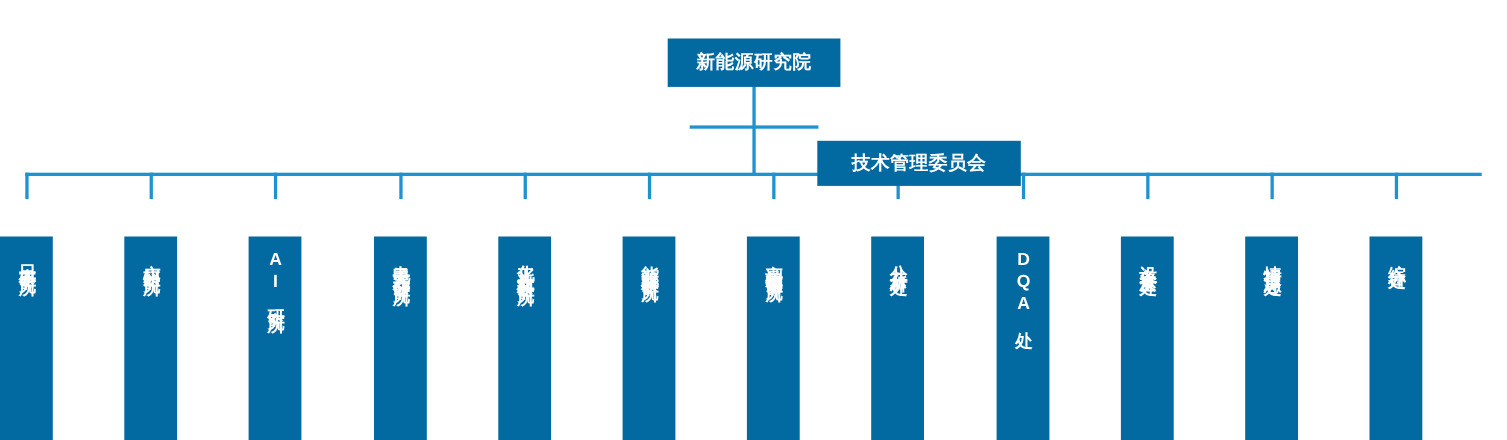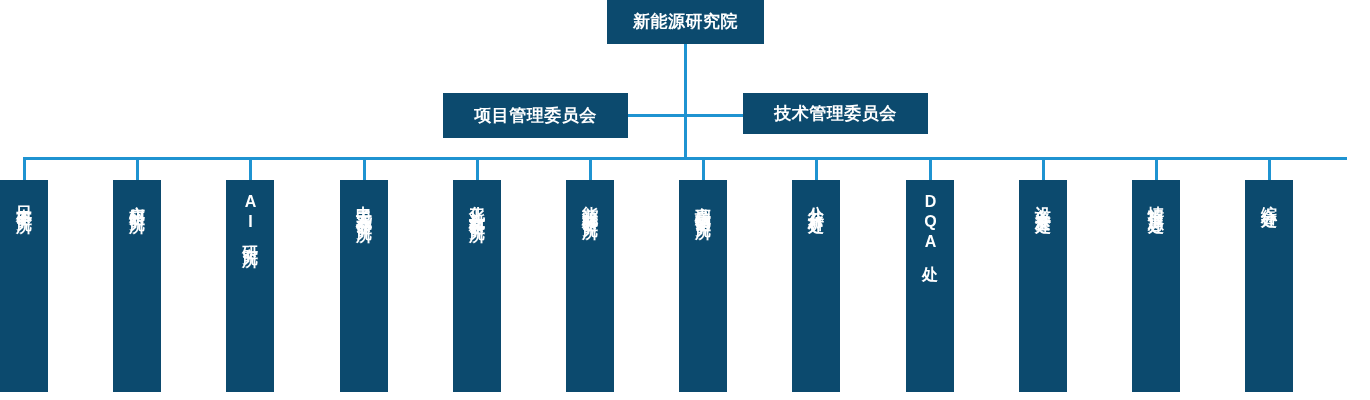--- a/index.html
+++ b/index.html
@@ -14,28 +14,29 @@
     position: relative;
     width: 1370px;
     height: 400px;
     background: #ffffff;
     overflow: hidden;
   }
 
   
   .node {
     position: absolute;
-    background: #0c4a6e;
+    background: #0369a1;
     color: #ffffff;
     font-weight: bold;
     box-sizing: border-box;
     display: flex;
     align-items: center;
     justify-content: center;
     line-height: 1.15;
+    margin-top: 35px;
   }
 
   
   .node-h {
     font-size: 17px;
     letter-spacing: 0.5px;
     white-space: nowrap;
   }
 
   #node-root {
@@ -130,21 +131,20 @@
       <div class="stem" style="left: 702px;"></div>
       <div class="stem" style="left: 815px;"></div>
       <div class="stem" style="left: 929px;"></div>
       <div class="stem" style="left: 1042px;"></div>
       <div class="stem" style="left: 1155px;"></div>
       <div class="stem" style="left: 1268px;"></div>
     </div>
 
   <div class="node node-h" id="node-root">新能源研究院</div>
 
-  <div class="node node-h" id="node-pmc">项目管理委员会</div>
   <div class="node node-h" id="node-tmc">技术管理委员会</div>
 
   <div id="departments">
       <div class="node node-v" style="left: 0px;">
         <span class="vlabel">日本研究所</span>
       </div>
       <div class="node node-v" style="left: 113px;">
         <span class="vlabel">广州研究所</span>
       </div>
       <div class="node node-v" style="left: 226px;">

